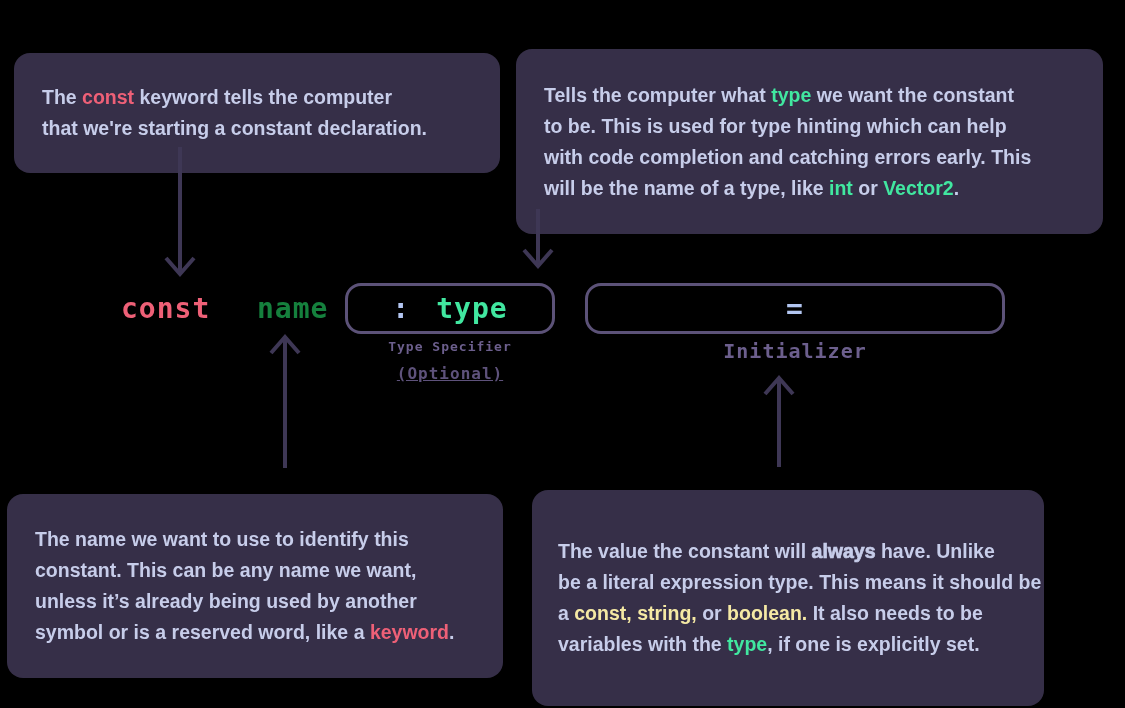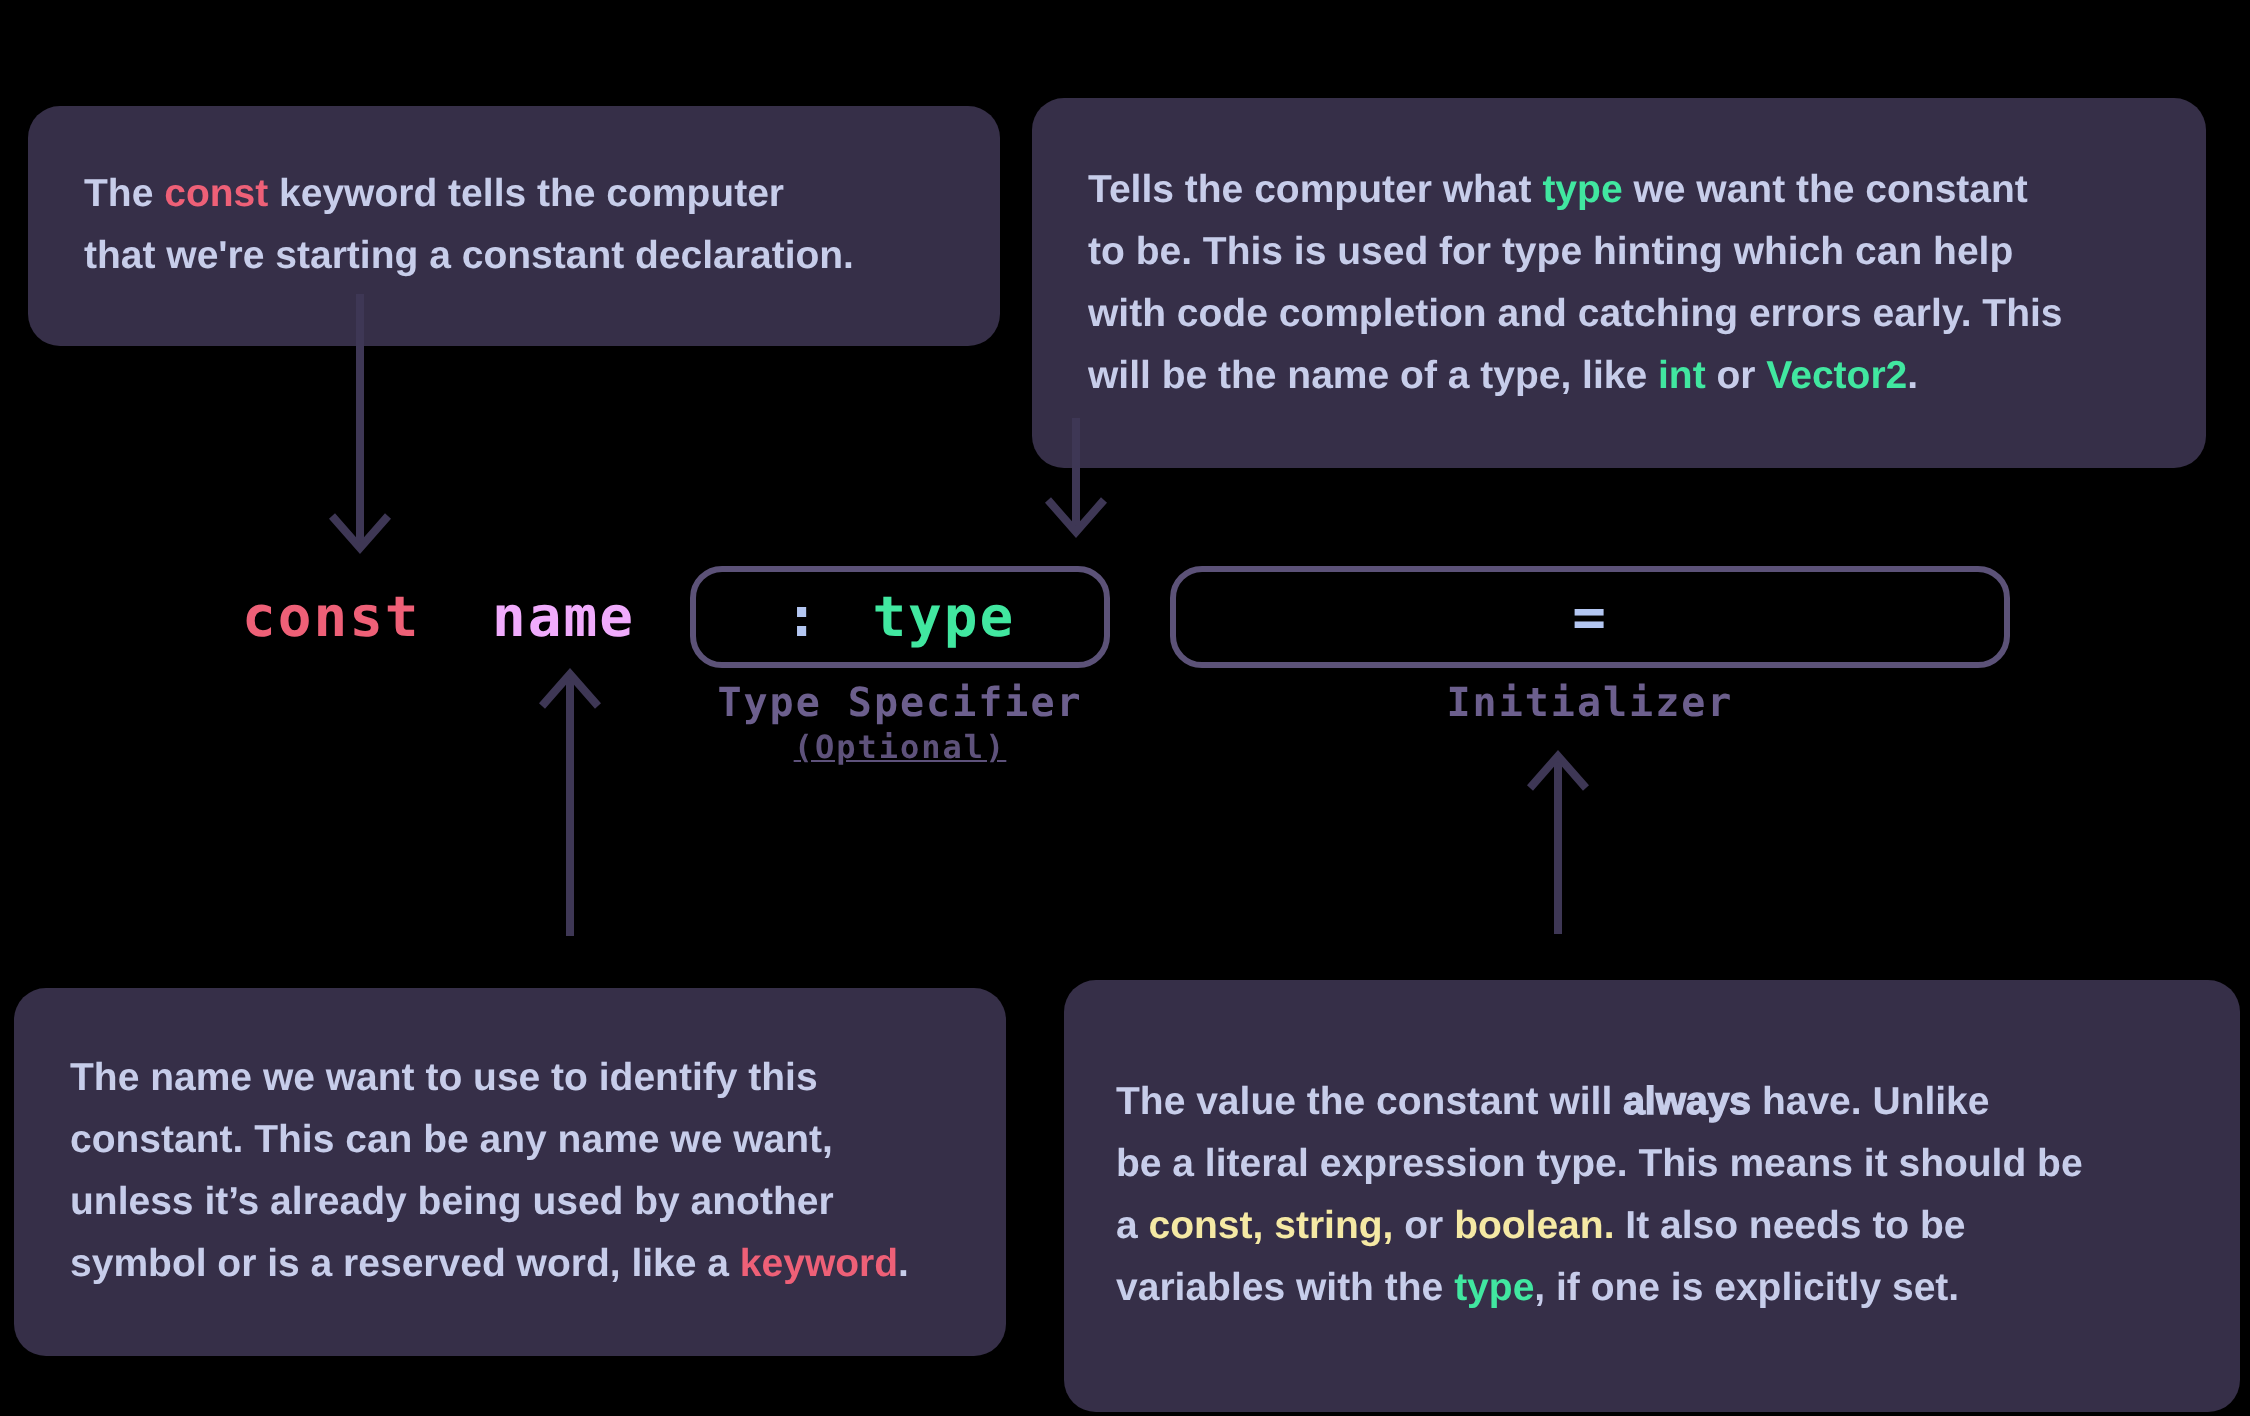--- a/index.html
+++ b/index.html
@@ -30,21 +30,21 @@
     box-sizing: border-box;
     margin-top: 26px;
   }
   .note .line {
     white-space: nowrap;
     line-height: 31px;
   }
   #note-const   { left: 14px;  top: 27px;  width: 486px; height: 120px; padding-left: 28px; }
   #note-type    { left: 516px; top: 23px;  width: 587px; height: 185px; padding-left: 28px; }
   #note-name    { left: 7px;   top: 468px; width: 496px; height: 184px; padding-left: 28px; }
-  #note-init    { left: 532px; top: 464px; width: 588px; height: 216px; padding-left: 26px; }
+  #note-init    { left: 532px; top: 464px; width: 512px; height: 216px; padding-left: 26px; }
 
   
   .c-red    { color: #ee6077; }
   .c-green  { color: #41e7a0; }
   .c-yellow { color: #f5e9a4; }
   .c-bold   { -webkit-text-stroke: 0.7px currentColor; }
   .c-italic { font-style: italic; }
 
   
   .code {
@@ -52,21 +52,21 @@
     top: 283px;
     height: 51px;
     line-height: 51px;
     font-family: "DejaVu Sans Mono", monospace;
     font-weight: bold;
     font-size: 28px;
     letter-spacing: 1px;
     white-space: nowrap;
   }
   #tok-const { left: 121px; color: #ee6077; }
-  #tok-name  { left: 246px; color: #f0abfc; text-align: center; }
+  #tok-name  { left: 257px; color: #15803d; text-align: center; }
 
   .pill {
     position: absolute;
     top: 283px;
     height: 51px;
     box-sizing: border-box;
     border: 3.5px solid #5c5278;
     border-radius: 16px;
     display: flex;
     align-items: center;
@@ -86,21 +86,21 @@
   
   .sublabel {
     position: absolute;
     font-family: "DejaVu Sans Mono", monospace;
     font-weight: bold;
     text-align: center;
     color: #6c5f8d;
     letter-spacing: 1px;
     white-space: nowrap;
   }
-  #label-type-spec { left: 345px; width: 210px; top: 339px; font-size: 20px; }
+  #label-type-spec { left: 345px; width: 210px; top: 339px; font-size: 13px; }
   #label-optional  { left: 345px; width: 210px; top: 364px; font-size: 16px; color: #5e527b; text-decoration: underline; }
   #label-init      { left: 585px; width: 420px; top: 339px; font-size: 20px; }
 
   
   .arrow { position: absolute; }
   .arrow path, .arrow line {
     stroke: #3e3755;
     stroke-width: 4;
     fill: none;
   }

